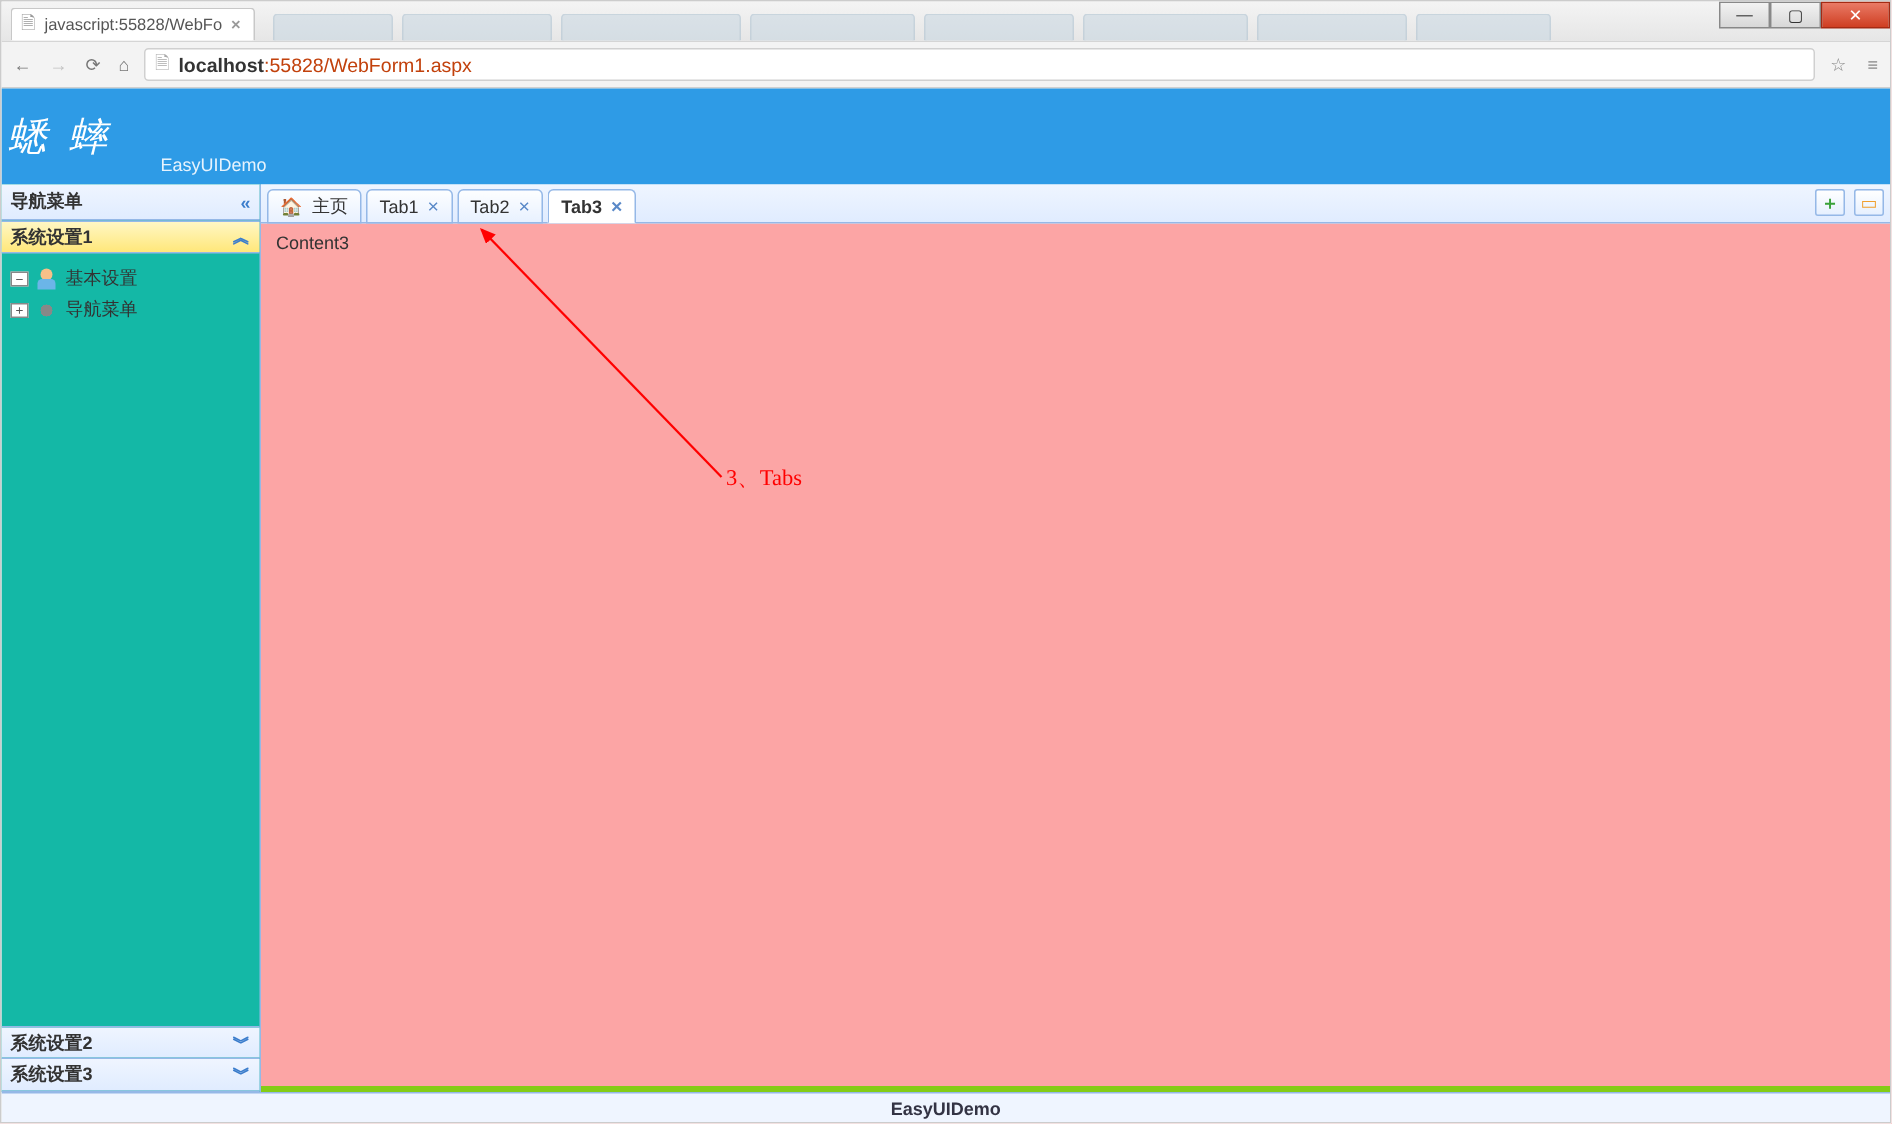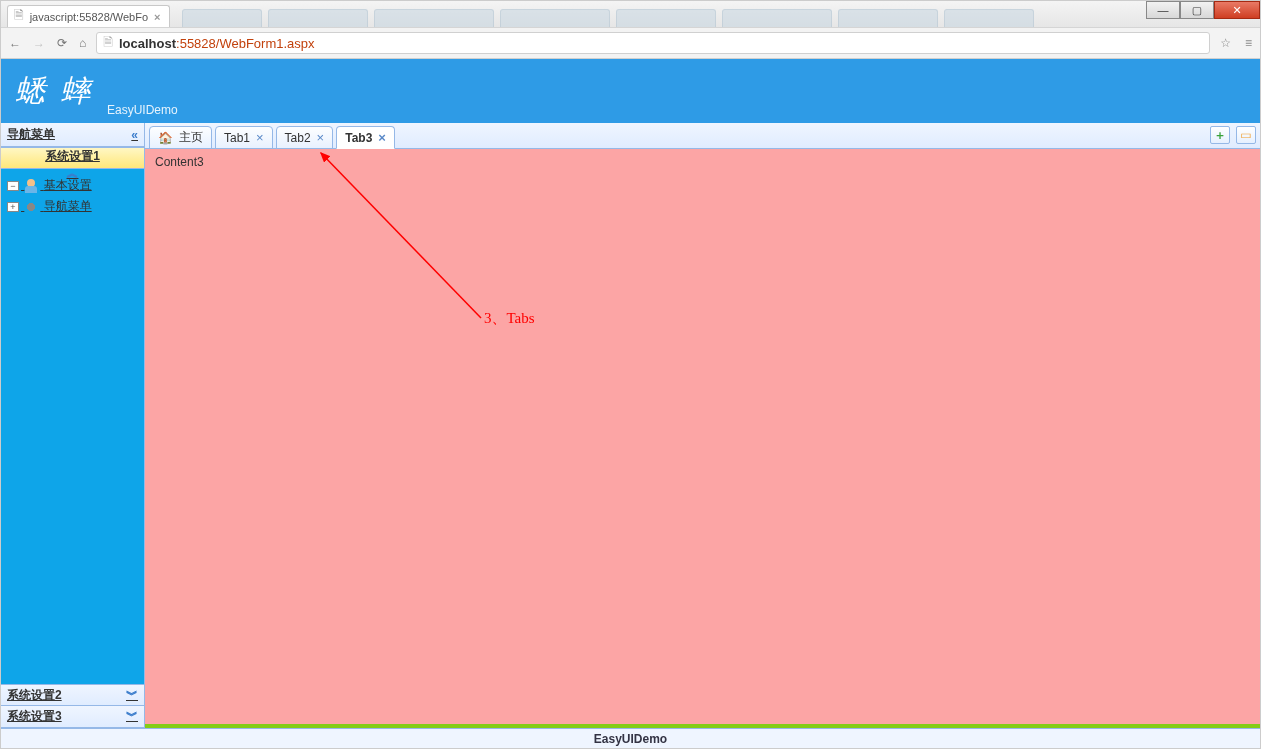--- a/index.html
+++ b/index.html
@@ -28,32 +28,32 @@
   .addr-text { font-size:13px; color:#333; white-space:nowrap; }
   .addr-strong { font-weight:bold; }
   .addr-dim { color:#c2410c; }
   .addr-tail { display:flex; align-items:center; gap:14px; color:#888; }
   .addr-tail span { cursor:pointer; }
 
   
   .page-root { flex:1; display:flex; flex-direction:column; min-height:0; position:relative; }
 
   .header-band { background:#2e9be6; color:#fff; height:64px; display:flex; align-items:center; position:relative; }
-  .logo-script { font-family:"Segoe Script","Brush Script MT",cursive; font-size:30px; font-style:italic; margin-left:14px; letter-spacing:4px; }
+  .logo-script { font-family:"Segoe Script","Brush Script MT",cursive; font-size:26px; font-style:italic; margin-left:4px; letter-spacing:4px; }
   .header-sub { position:absolute; left:106px; bottom:6px; font-size:12px; color:#e6f3fd; }
 
   .center-row { flex:1; display:flex; min-height:0; position:relative; }
 
   
-  .sidebar { width:144px; border-right:1px solid #95B8E7; display:flex; flex-direction:column; background:#0ea5e9;text-decoration:underline; }
+  .sidebar { width:173px; border-right:1px solid #95B8E7; display:flex; flex-direction:column; background:#14b8a6; }
   .sb-title { background:linear-gradient(#EFF5FF,#E0ECFF); border-bottom:1px solid #95B8E7; height:24px; display:flex; align-items:center; justify-content:space-between; padding:0 6px; font-weight:bold; }
   .sb-collapse-caret { color:#3b7dcc; font-size:12px; cursor:pointer; }
 
   .acc-header { background:linear-gradient(#EFF5FF,#E0ECFF); border-top:1px solid #95B8E7; border-bottom:1px solid #95B8E7; height:22px; display:flex; align-items:center; justify-content:space-between; padding:0 6px; font-weight:bold; cursor:pointer; }
-  .acc-header.active-hdr { background:linear-gradient(#fff7c4,#ffe77a);flex-direction:column; }
+  .acc-header.active-hdr { background:linear-gradient(#fff7c4,#ffe77a); }
   .acc-caret { color:#3b7dcc; }
   .acc-body { flex:1; overflow:auto; padding:6px; }
   .tree ul { list-style:none; margin:0; padding:0; }
   .tree li { padding:2px 0; white-space:nowrap; }
   .tree .indent { display:inline-block; width:14px; }
   .tree .hit { display:inline-block; width:12px; text-align:center; color:#555; border:1px solid #888; height:10px; line-height:8px; font-size:9px; margin-right:2px; cursor:pointer; vertical-align:middle; background:#fff; }
   .tree .node-ico { display:inline-block; width:14px; height:14px; vertical-align:middle; margin-right:2px; position:relative; }
   .tree .node-ico.person:before { content:""; position:absolute; width:8px; height:8px; border-radius:50%; background:#f6c089; left:3px; top:0; }
   .tree .node-ico.person:after { content:""; position:absolute; width:12px; height:7px; border-radius:3px 3px 0 0; background:#6bb5e8; left:1px; top:7px; }
   .tree .node-ico.gear { background:radial-gradient(circle,#888 40%,transparent 41%); border-radius:50%; }

